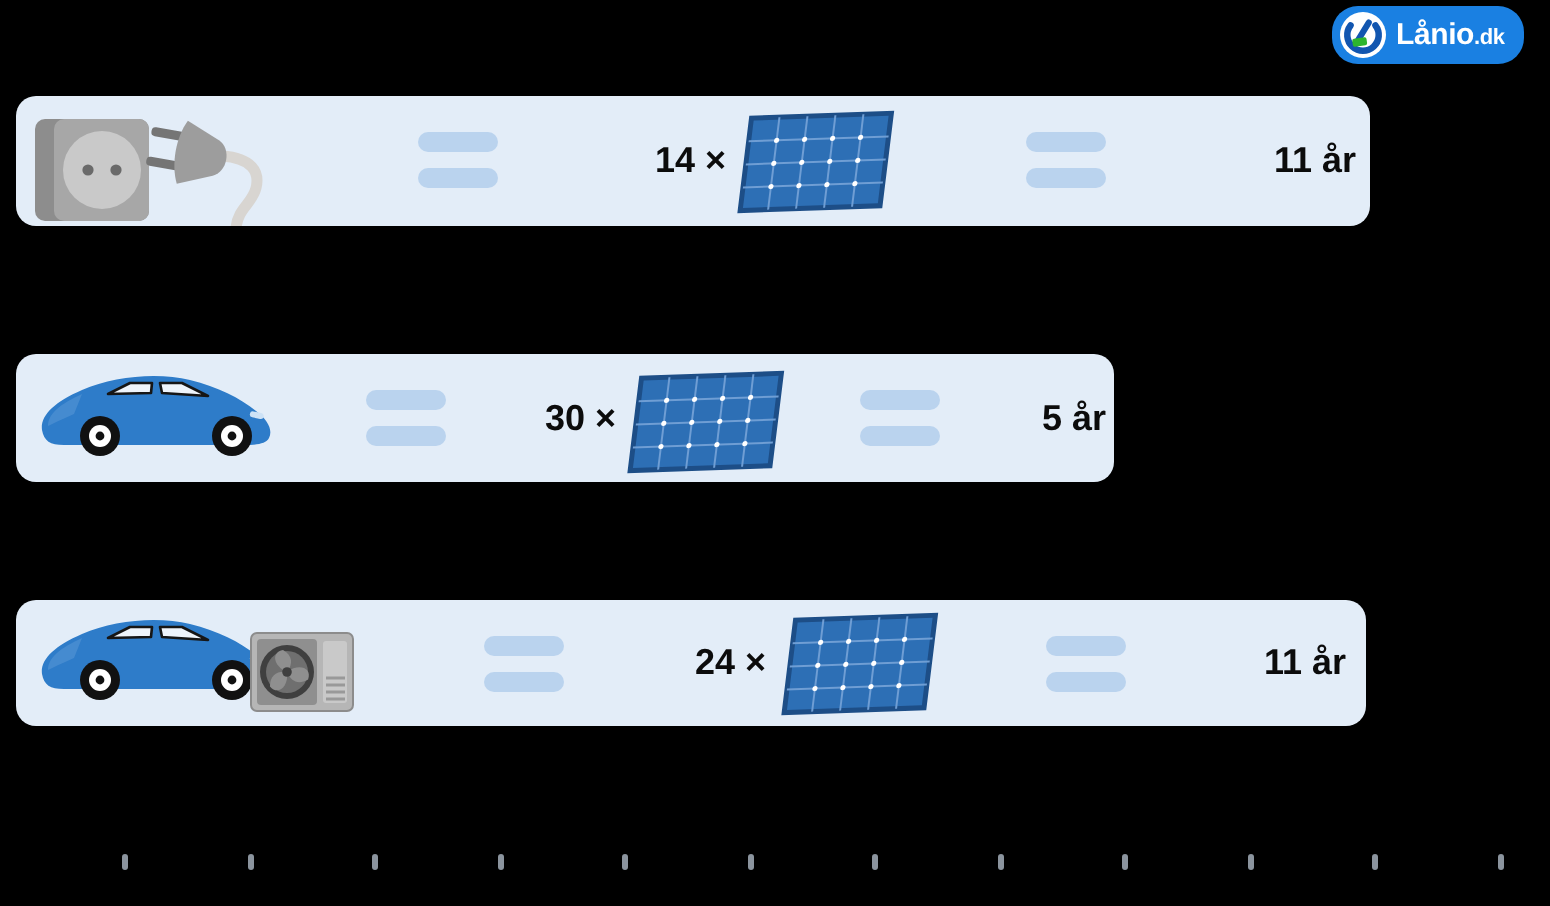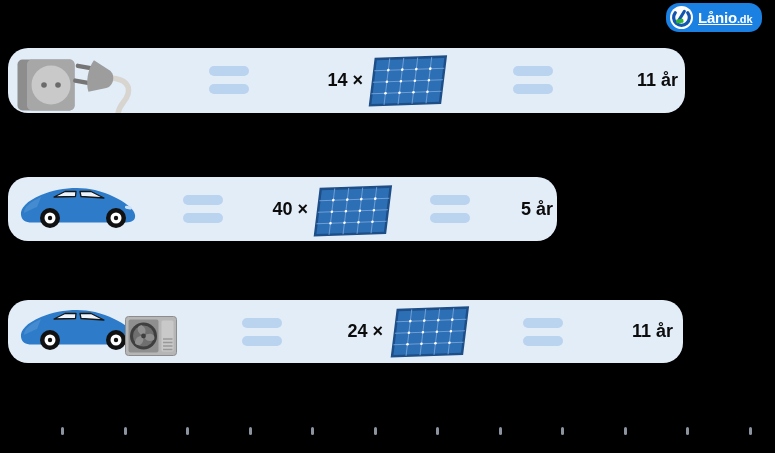--- a/index.html
+++ b/index.html
@@ -3,25 +3,25 @@
 <meta charset="utf-8">
 <style>
   html,body{margin:0;padding:0;background:#000;}
   .canvas{position:relative;width:775px;height:453px;background:#000;overflow:hidden;
           font-family:"Liberation Sans",sans-serif;}
 
   
   .logo{position:absolute;left:666px;top:3px;height:29px;background:var(--brand-blue);
         border-radius:13px;display:flex;align-items:center;padding:0 10px 0 4px;gap:5px;}
   .logo-circle{width:23px;height:23px;flex:0 0 auto;}
-  .logo-text{font-weight:700;font-size:15px;color:#fff;letter-spacing:-.2px;display:flex;align-items:baseline;text-decoration:underline;}
+  .logo-text{font-weight:700;font-size:15px;color:#fff;letter-spacing:-.2px;display:flex;align-items:baseline;}
   .logo-tld{font-size:11px;font-weight:700;text-align:right;}
 
   
-  .row{position:absolute;background:var(--row-bg);border-radius:20px;overflow:hidden;text-decoration:underline;}
+  .row{position:absolute;background:var(--row-bg);border-radius:10px;overflow:hidden;text-decoration:underline;}
   .row1{left:8px;top:48px;width:677px;height:65px;}
   .row2{left:8px;top:177px;width:549px;height:64px;}
   .row3{left:8px;top:300px;width:675px;height:63px;}
 
   .abs{position:absolute;}
   .eq{position:absolute;display:flex;flex-direction:column;gap:8px;}
   .eq .bar{width:40px;height:10px;border-radius:5px;background:var(--equals-blue);}
   .num{position:absolute;top:0;height:100%;display:flex;align-items:center;justify-content:flex-end;
        font-weight:700;font-size:18px;color:#0c0c0c;white-space:nowrap;}
 
@@ -162,21 +162,21 @@
   </div>
 
   <div class="row row2">
     <svg class="abs" style="left:9px;top:6px;width:121px;height:45px">
         <use href="#sym-car"></use>
       </svg>
     <div class="eq" style="left:175px;top:18px">
         <div class="bar"></div>
         <div class="bar"></div>
       </div>
-    <div class="num" style="left:220px;width:80px">40 ×</div>
+    <div class="num" style="left:220px;width:80px">30 ×</div>
     <svg class="abs" style="left:300px;top:8px;width:88px;height:52px">
         <use href="#sym-panel"></use>
       </svg>
     <div class="eq" style="left:422px;top:18px">
         <div class="bar"></div>
         <div class="bar"></div>
       </div>
     <div class="num" style="left:460px;width:85px">5 år</div>
   </div>
 

